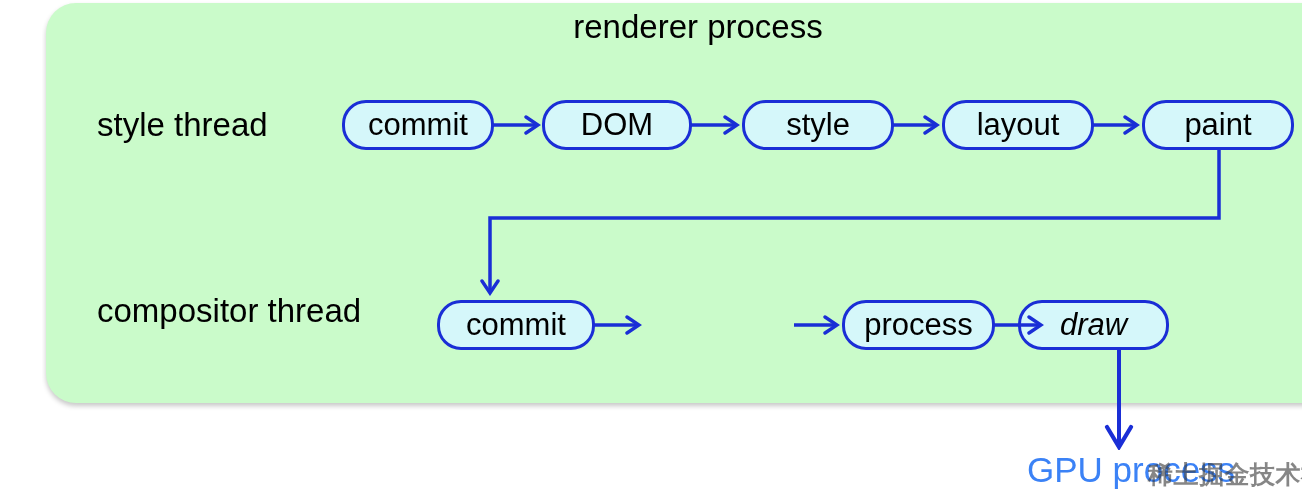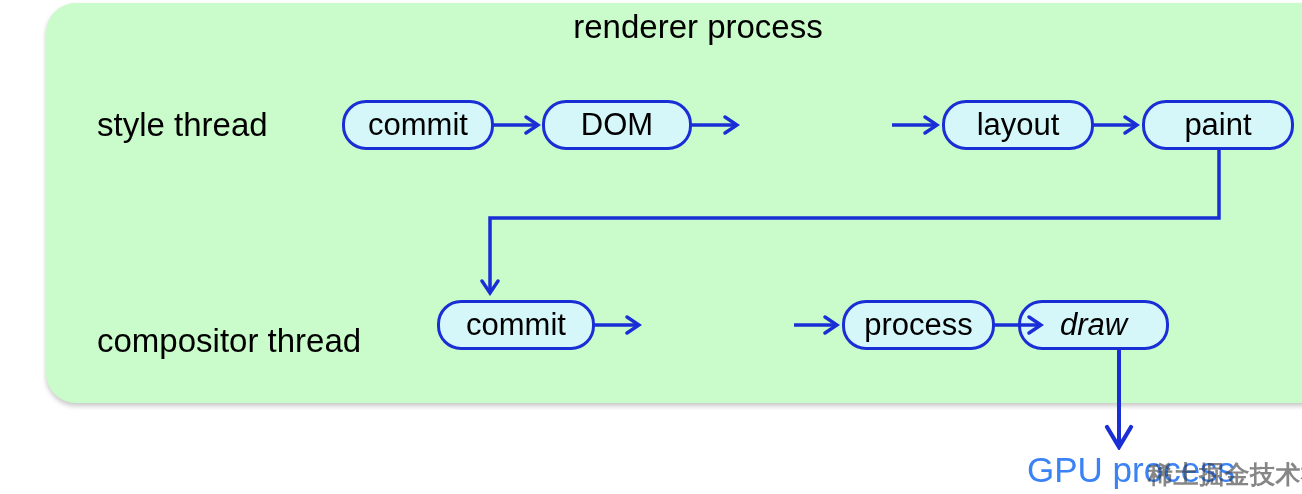--- a/index.html
+++ b/index.html
@@ -38,24 +38,25 @@
 </head>
 <body>
 
 <div class="canvas">
 
   <div class="panel"></div>
 
   <div class="title">renderer process</div>
 
   <div class="thread-label" style="top:106px;">style thread</div>
-  <div class="thread-label" style="top:322px;">compositor thread</div>
+  <div class="thread-label" style="top:292px;">compositor thread</div>
 
   <div class="node" style="left:300px;top:100px;width:146px;">commit</div>
   <div class="node" style="left:500px;top:100px;width:144px;">DOM</div>
+  <div class="node" style="left:700px;top:100px;width:146px;">style</div>
   <div class="node" style="left:900px;top:100px;width:146px;">layout</div>
   <div class="node" style="left:1100px;top:100px;width:146px;">paint</div>
 
   <div class="node" style="left:395px;top:300px;width:152px;">commit</div>
   <div class="node" style="left:800px;top:300px;width:147px;">process</div>
   <div class="node" style="left:976px;top:300px;width:145px;font-style:italic;">draw</div>
 
   <svg class="wires" width="1302" height="494" viewBox="0 0 1302 494">
     <defs>
       <marker id="chev" markerUnits="userSpaceOnUse" markerWidth="18" markerHeight="20" viewBox="0 0 18 20" refX="14" refY="10" orient="auto">

